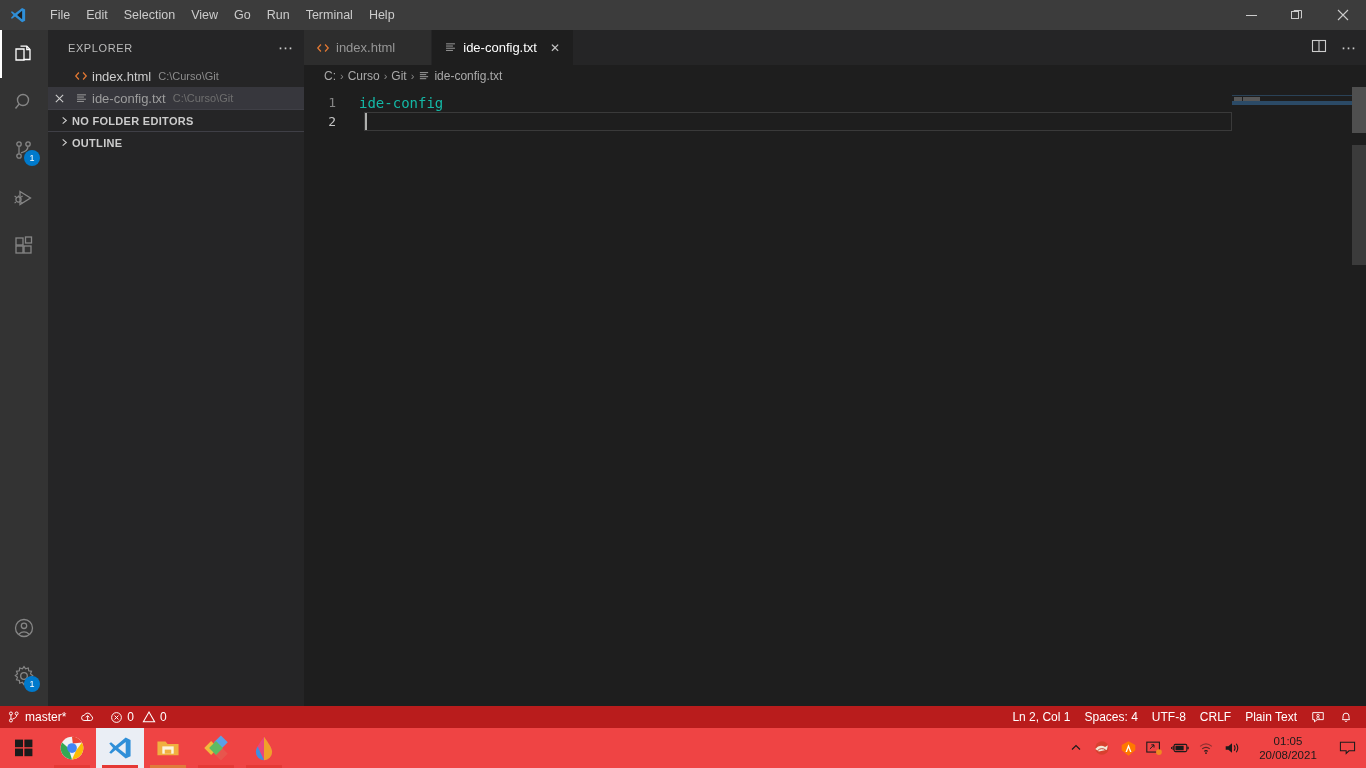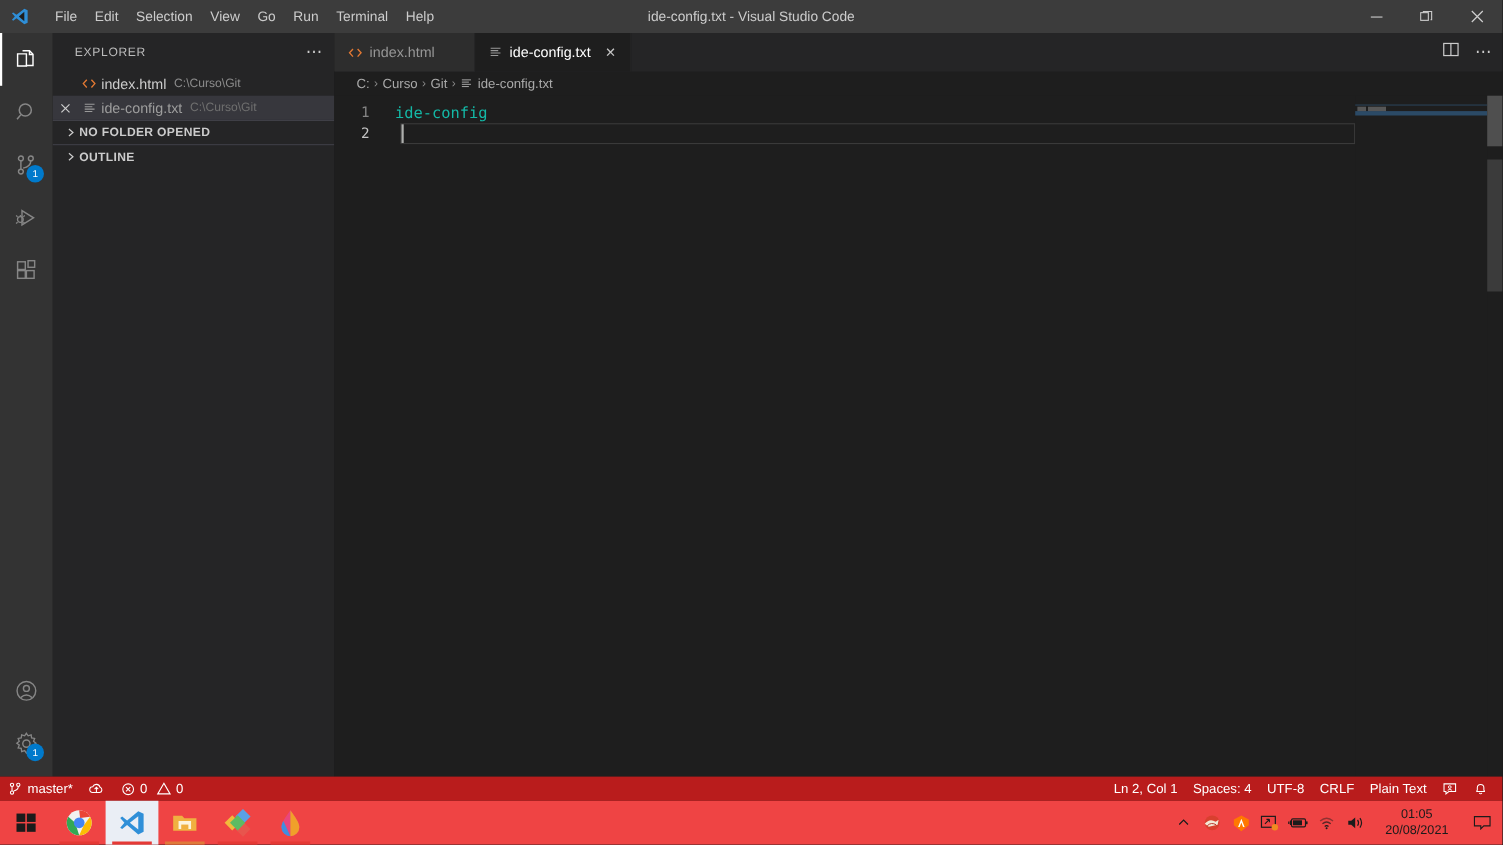--- a/index.html
+++ b/index.html
@@ -200,21 +200,20 @@
     <div class="menu">
       <div class="menu-item">File</div>
       <div class="menu-item">Edit</div>
       <div class="menu-item">Selection</div>
       <div class="menu-item">View</div>
       <div class="menu-item">Go</div>
       <div class="menu-item">Run</div>
       <div class="menu-item">Terminal</div>
       <div class="menu-item">Help</div>
     </div>
-    <div class="title-center">ide-config.txt - Visual Studio Code</div>
     <div class="win-controls">
       <div class="win-btn">
         <svg width="11" height="11" viewBox="0 0 11 11">
             <rect x="0" y="5" width="11" height="1" fill="#cccccc"></rect>
           </svg>
       </div>
       <div class="win-btn">
         <svg width="12" height="12" viewBox="0 0 12 12">
           <rect x="0.5" y="2.5" width="7" height="7" fill="none" stroke="#cccccc" stroke-width="1"></rect>
           <path d="M3 2.5 V1.5 H10.5 V9 H9.5" fill="none" stroke="#cccccc" stroke-width="1"></path>
@@ -325,21 +324,21 @@
         <span class="row-desc">C:\Curso\Git</span>
       </div>
     </div>
 
     <div class="section-header">
       <span class="chev">
         <svg width="11" height="11" viewBox="0 0 12 12">
             <path d="M4 2.5 L8 6 L4 9.5" fill="none" stroke="currentColor" stroke-width="1.2"></path>
           </svg>
       </span>
-      <span>NO FOLDER OPENED</span>
+      <span>NO FOLDER EDITORS</span>
     </div>
 
     <div class="section-header">
       <span class="chev">
         <svg width="11" height="11" viewBox="0 0 12 12">
             <path d="M4 2.5 L8 6 L4 9.5" fill="none" stroke="currentColor" stroke-width="1.2"></path>
           </svg>
       </span>
       <span>OUTLINE</span>
     </div>

